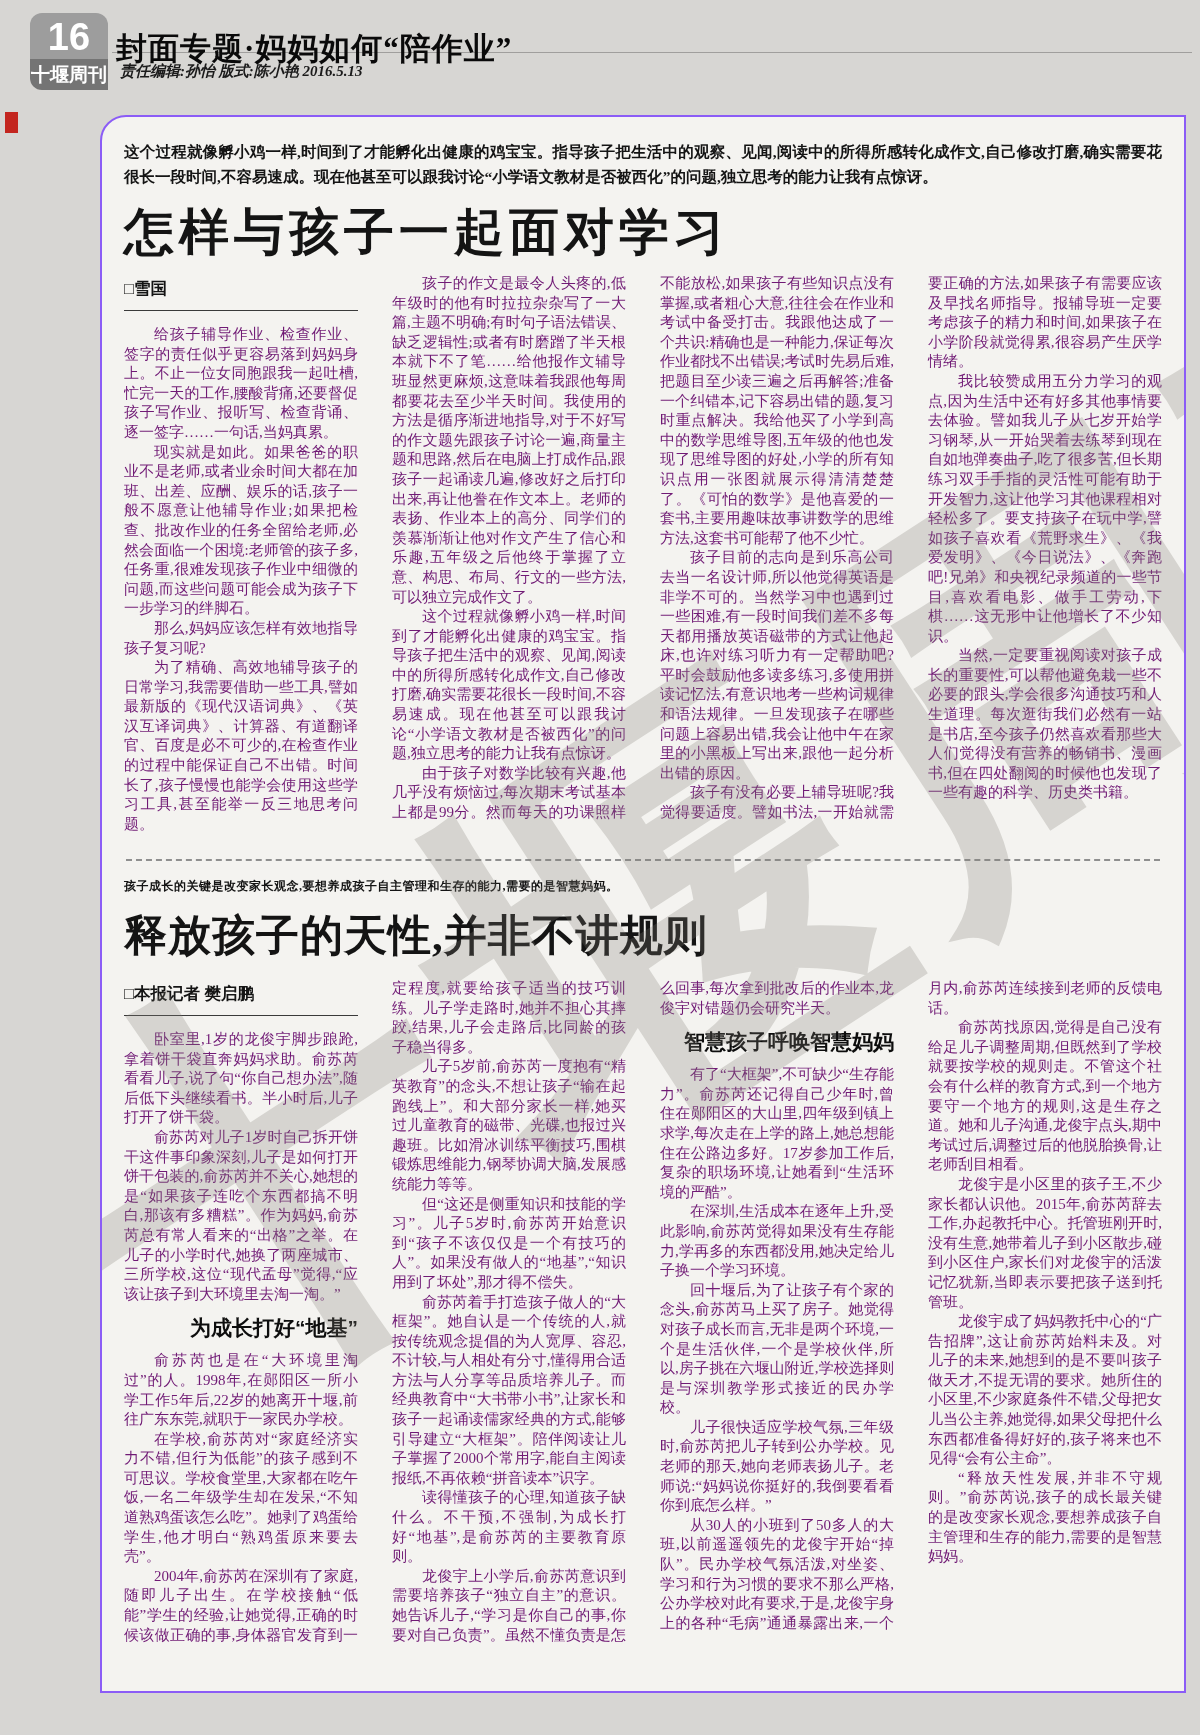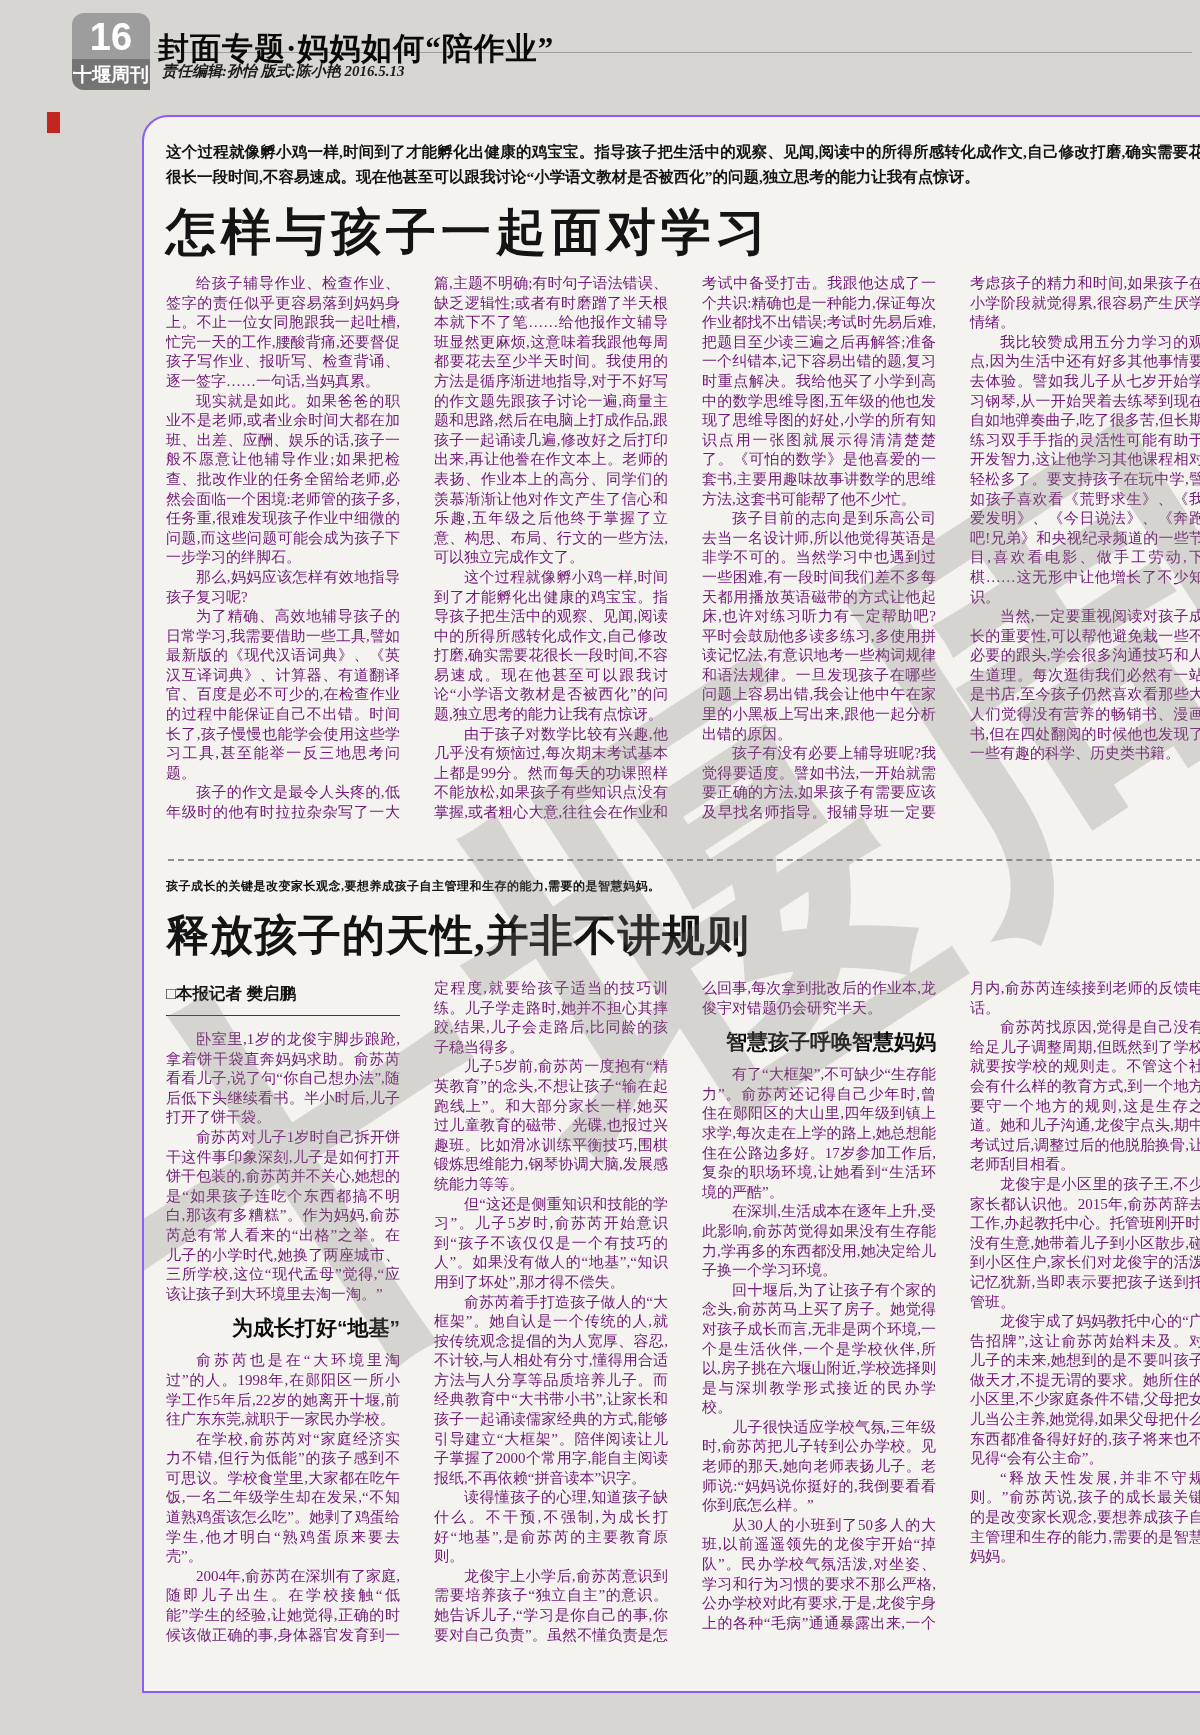--- a/index.html
+++ b/index.html
@@ -3,21 +3,21 @@
 <meta charset="utf-8">
 <style>
   html,body{margin:0;padding:0;}
   body{
     width:1200px;height:1735px;
     background:#d7d6d3;
     font-family:"Liberation Serif", serif;
     position:relative;
     color:#141414;
   }
-  .page{position:absolute;inset:0;overflow:hidden;margin-left:42px;}
+  .page{position:absolute;inset:0;overflow:hidden;}
 
   
   .badge{position:absolute;left:30px;top:13px;width:78px;}
   .badge-num{
     background:#9d9d9d;color:#fff;text-align:center;
     font:bold 38px "Liberation Sans", sans-serif;
     height:46px;line-height:48px;border-radius:12px 12px 0 0;
   }
   .badge-mast{
     background:#747474;color:#fff;text-align:center;
@@ -88,20 +88,21 @@
   <div class="header-rule"></div>
   <h1 class="section-title">封面专题·妈妈如何“陪作业”</h1>
   <div class="credits">责任编辑:孙怡  版式:陈小艳  2016.5.13</div>
 
   <div class="content">
 
     <article>
       <p class="intro">这个过程就像孵小鸡一样,时间到了才能孵化出健康的鸡宝宝。指导孩子把生活中的观察、见闻,阅读中的所得所感转化成作文,自己修改打磨,确实需要花很长一段时间,不容易速成。现在他甚至可以跟我讨论“小学语文教材是否被西化”的问题,独立思考的能力让我有点惊讶。</p>
       <h2 class="title-1">怎样与孩子一起面对学习</h2>
       <div class="cols cols-1">
+        <div class="byline">□雪国</div>
         <div>
 
         <p class="para">给孩子辅导作业、检查作业、签字的责任似乎更容易落到妈妈身上。不止一位女同胞跟我一起吐槽,忙完一天的工作,腰酸背痛,还要督促孩子写作业、报听写、检查背诵、逐一签字……一句话,当妈真累。</p>
             <p class="para">现实就是如此。如果爸爸的职业不是老师,或者业余时间大都在加班、出差、应酬、娱乐的话,孩子一般不愿意让他辅导作业;如果把检查、批改作业的任务全留给老师,必然会面临一个困境:老师管的孩子多,任务重,很难发现孩子作业中细微的问题,而这些问题可能会成为孩子下一步学习的绊脚石。</p>
             <p class="para">那么,妈妈应该怎样有效地指导孩子复习呢?</p>
             <p class="para">为了精确、高效地辅导孩子的日常学习,我需要借助一些工具,譬如最新版的《现代汉语词典》、《英汉互译词典》、计算器、有道翻译官、百度是必不可少的,在检查作业的过程中能保证自己不出错。时间长了,孩子慢慢也能学会使用这些学习工具,甚至能举一反三地思考问题。</p>
             <p class="para">孩子的作文是最令人头疼的,低年级时的他有时拉拉杂杂写了一大篇,主题不明确;有时句子语法错误、缺乏逻辑性;或者有时磨蹭了半天根本就下不了笔……给他报作文辅导班显然更麻烦,这意味着我跟他每周都要花去至少半天时间。我使用的方法是循序渐进地指导,对于不好写的作文题先跟孩子讨论一遍,商量主题和思路,然后在电脑上打成作品,跟孩子一起诵读几遍,修改好之后打印出来,再让他誊在作文本上。老师的表扬、作业本上的高分、同学们的羡慕渐渐让他对作文产生了信心和乐趣,五年级之后他终于掌握了立意、构思、布局、行文的一些方法,可以独立完成作文了。</p>
             <p class="para">这个过程就像孵小鸡一样,时间到了才能孵化出健康的鸡宝宝。指导孩子把生活中的观察、见闻,阅读中的所得所感转化成作文,自己修改打磨,确实需要花很长一段时间,不容易速成。现在他甚至可以跟我讨论“小学语文教材是否被西化”的问题,独立思考的能力让我有点惊讶。</p>
             <p class="para">由于孩子对数学比较有兴趣,他几乎没有烦恼过,每次期末考试基本上都是99分。然而每天的功课照样不能放松,如果孩子有些知识点没有掌握,或者粗心大意,往往会在作业和考试中备受打击。我跟他达成了一个共识:精确也是一种能力,保证每次作业都找不出错误;考试时先易后难,把题目至少读三遍之后再解答;准备一个纠错本,记下容易出错的题,复习时重点解决。我给他买了小学到高中的数学思维导图,五年级的他也发现了思维导图的好处,小学的所有知识点用一张图就展示得清清楚楚了。《可怕的数学》是他喜爱的一套书,主要用趣味故事讲数学的思维方法,这套书可能帮了他不少忙。</p>
             <p class="para">孩子目前的志向是到乐高公司去当一名设计师,所以他觉得英语是非学不可的。当然学习中也遇到过一些困难,有一段时间我们差不多每天都用播放英语磁带的方式让他起床,也许对练习听力有一定帮助吧?平时会鼓励他多读多练习,多使用拼读记忆法,有意识地考一些构词规律和语法规律。一旦发现孩子在哪些问题上容易出错,我会让他中午在家里的小黑板上写出来,跟他一起分析出错的原因。</p>

